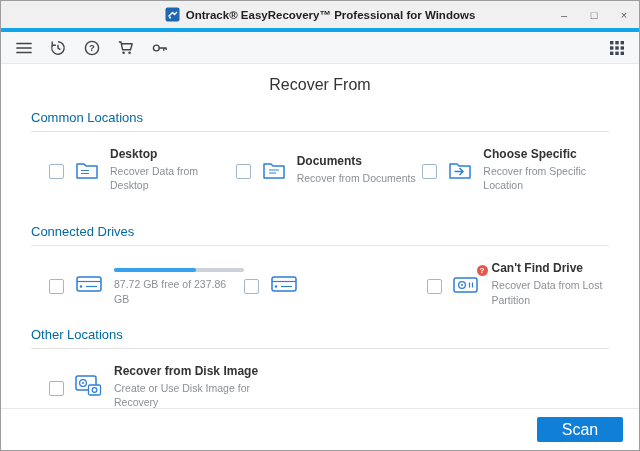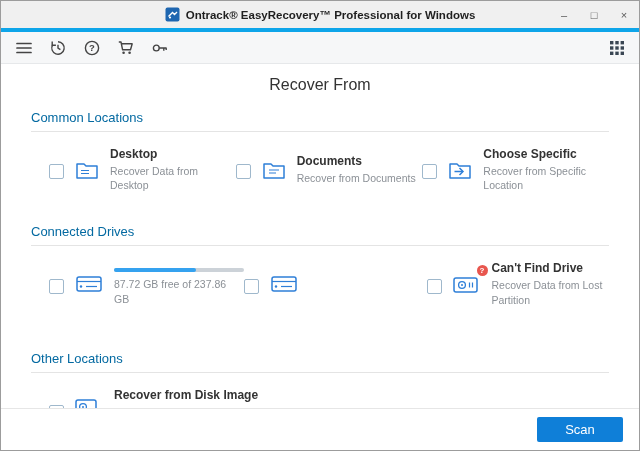--- a/index.html
+++ b/index.html
@@ -20,36 +20,36 @@
   .toolbar-spacer{flex:1;}
 
   
   .content{padding:0 30px;}
   .page-title{text-align:center;font-size:16px;font-weight:500;color:#333;margin-top:12px;}
   .section-title{font-size:13px;color:#0369a1;}
   .section-divider{height:1px;background:#e4e4e4;margin-top:6px;}
   .section-grid{display:grid;grid-template-columns:1fr 1fr 1fr;margin-top:15px;padding-left:18px;}
   .section-common{margin-top:16px;}
   .section-drives{margin-top:32px;}
-  .section-other{margin-top:44px;}
+  .section-other{margin-top:20px;}
 
   .item{display:flex;align-items:center;gap:10px;}
   .checkbox{width:13px;height:13px;border:1px solid #9fb8cc;border-radius:2px;background:#fff;flex:none;margin-top:4px;cursor:pointer;}
   .icon-wrap{flex:none;position:relative;display:inline-flex;margin-top:0;}
   .item-text{min-width:0;}
   .item-title{font-size:12px;font-weight:700;color:#333;white-space:nowrap;}
   .item-sub{font-size:10.5px;color:#8b9096;margin-top:3px;line-height:1.35;max-width:172px;}
   .item-sub.narrow{max-width:150px;}
   .progress{width:130px;height:4px;background:#ccd2d8;border-radius:2px;margin:6px 0 5px;}
   .progress-fill{height:100%;background:#35a2ef;border-radius:2px;width:0;}
   .badge{position:absolute;top:-5px;right:-6px;width:11px;height:11px;border-radius:50%;background:#e8564e;color:#fff;font-size:8px;font-weight:700;display:flex;align-items:center;justify-content:center;}
 
   
   .footer{position:absolute;left:0;right:0;bottom:0;height:42px;background:#fff;border-top:1px solid #e6e6e6;display:flex;align-items:center;justify-content:flex-end;padding:0 16px;box-sizing:border-box;}
-  .scan-btn{width:86px;height:25px;background:#0f7fd8;color:#fff;border:none;border-radius:2px;font-size:13px;font-family:inherit;cursor:pointer;}
+  .scan-btn{width:86px;height:25px;background:#0f7fd8;color:#fff;border:none;border-radius:2px;font-size:16px;font-family:inherit;cursor:pointer;}
 </style>
 </head>
 <body>
 
 <div class="window">
 
   <div class="titlebar">
     <div class="titlebar-inner">
       <span class="app-icon">
         <svg width="15" height="15" viewBox="0 0 15 15">

